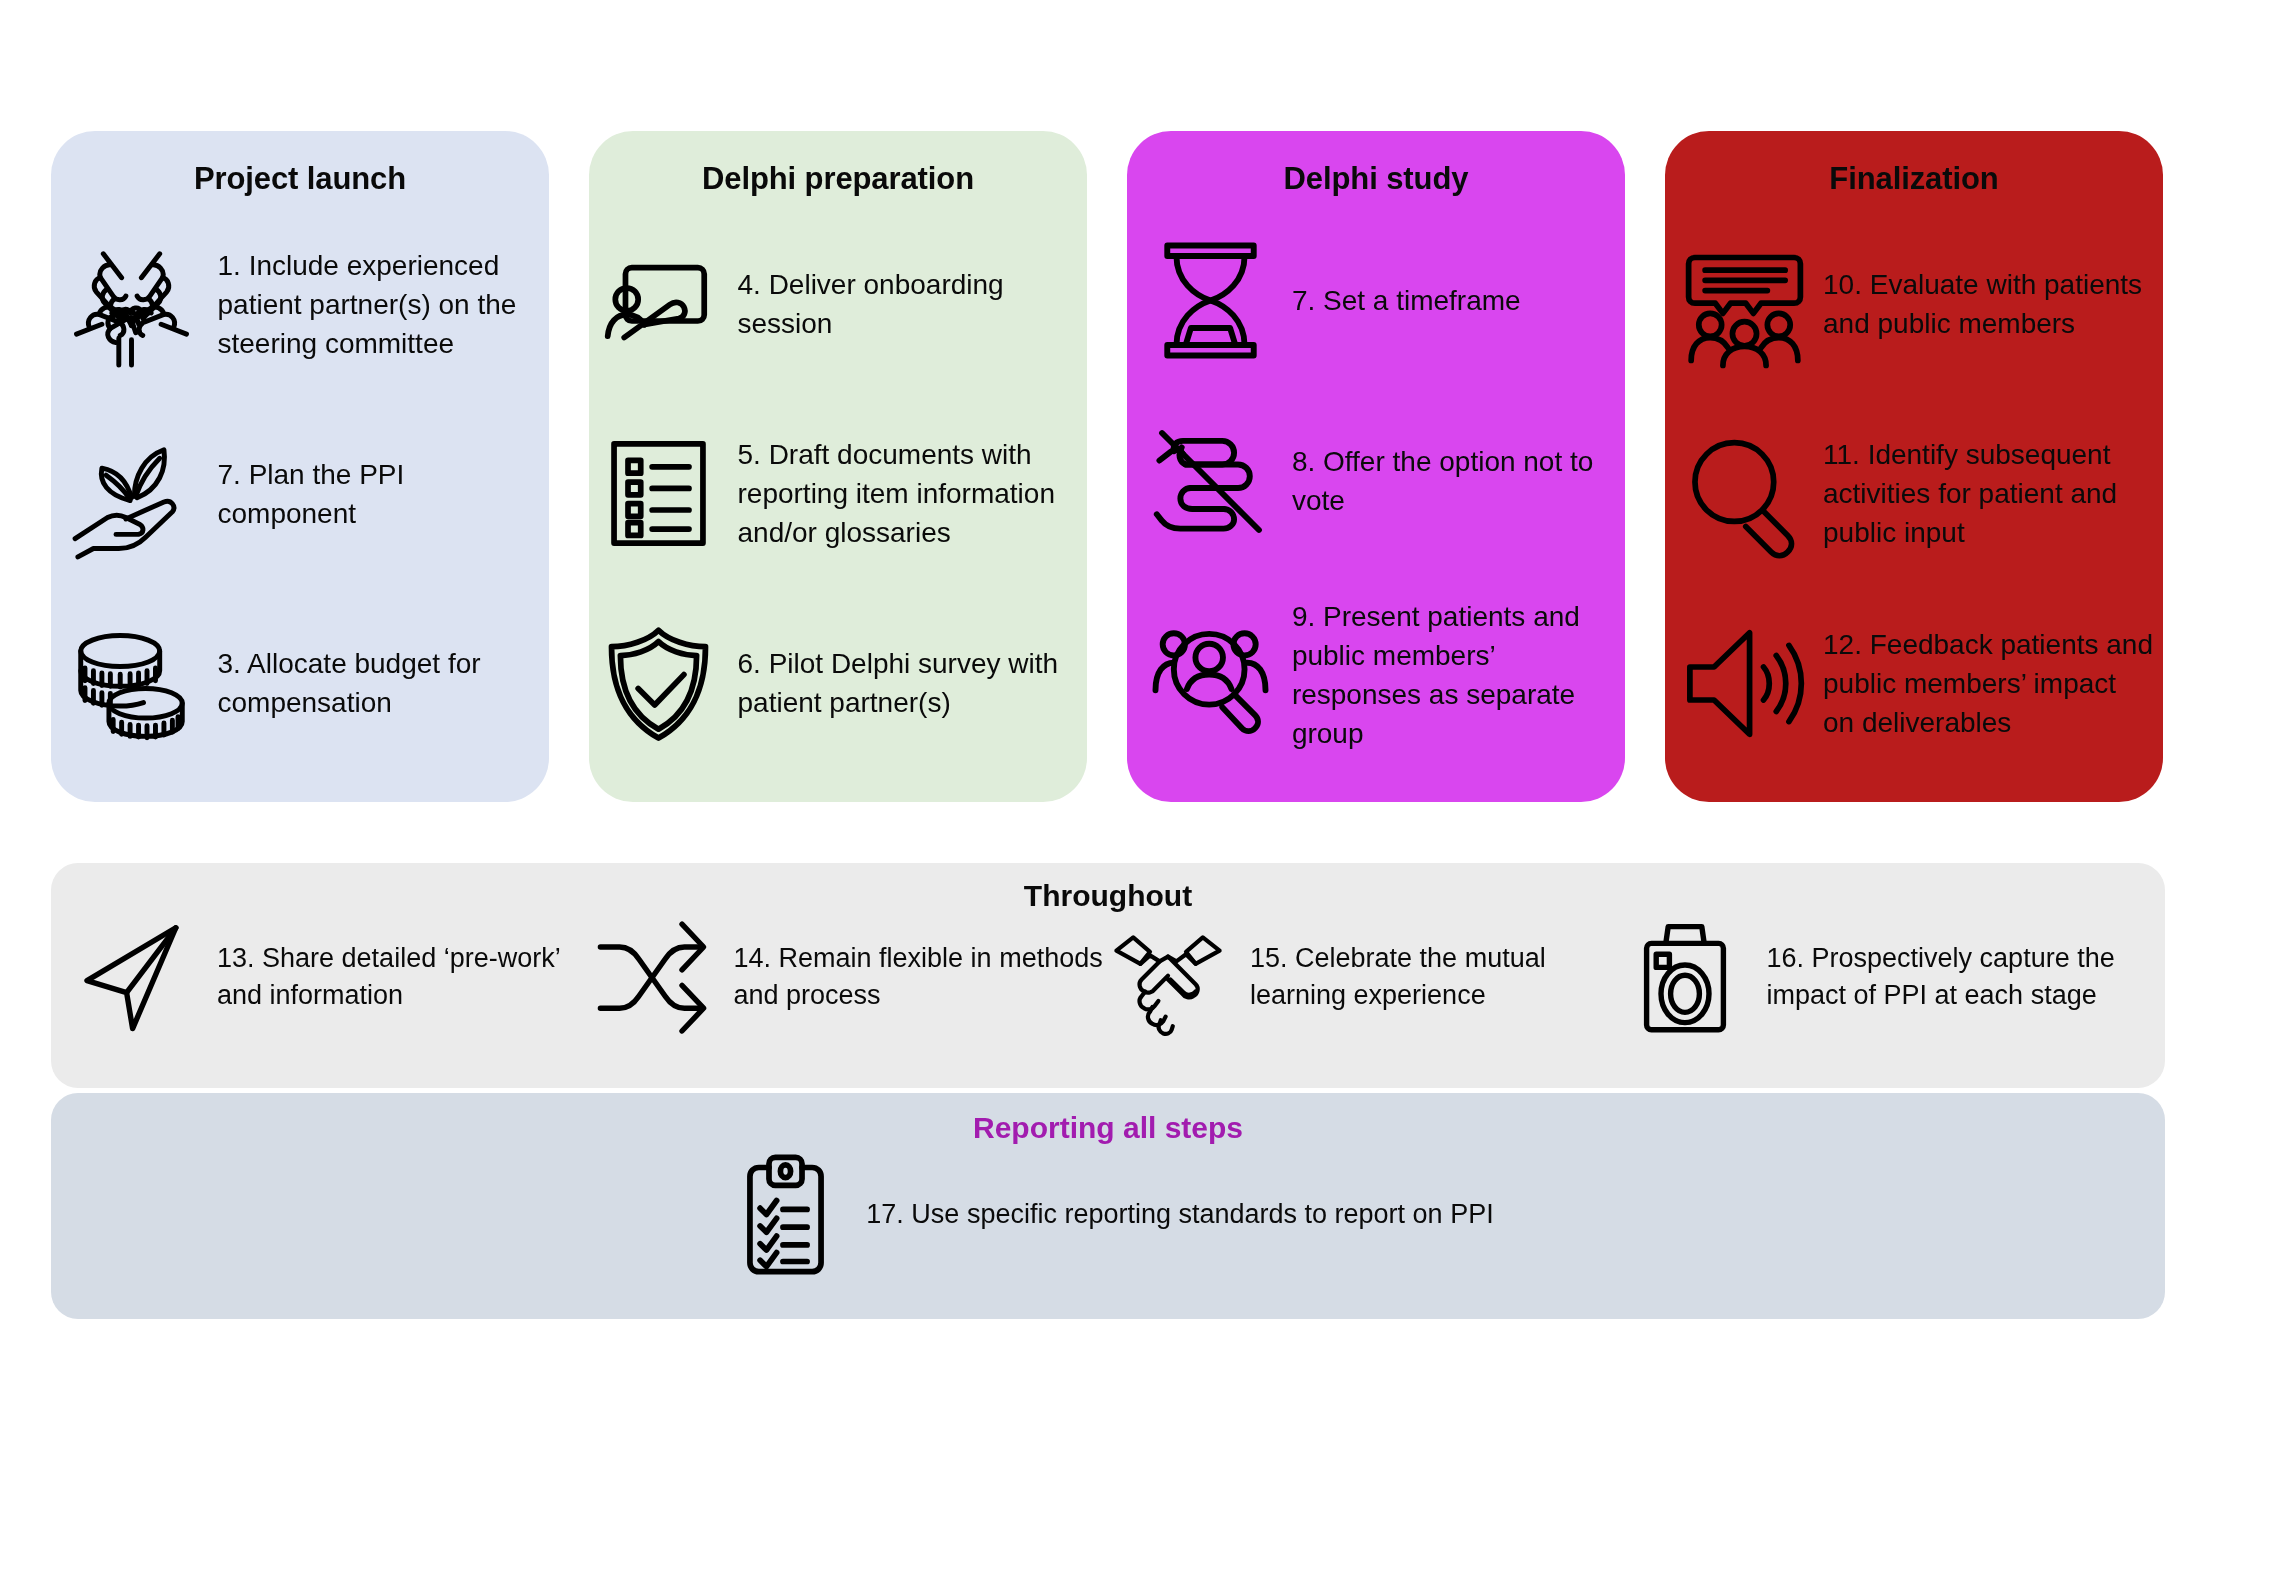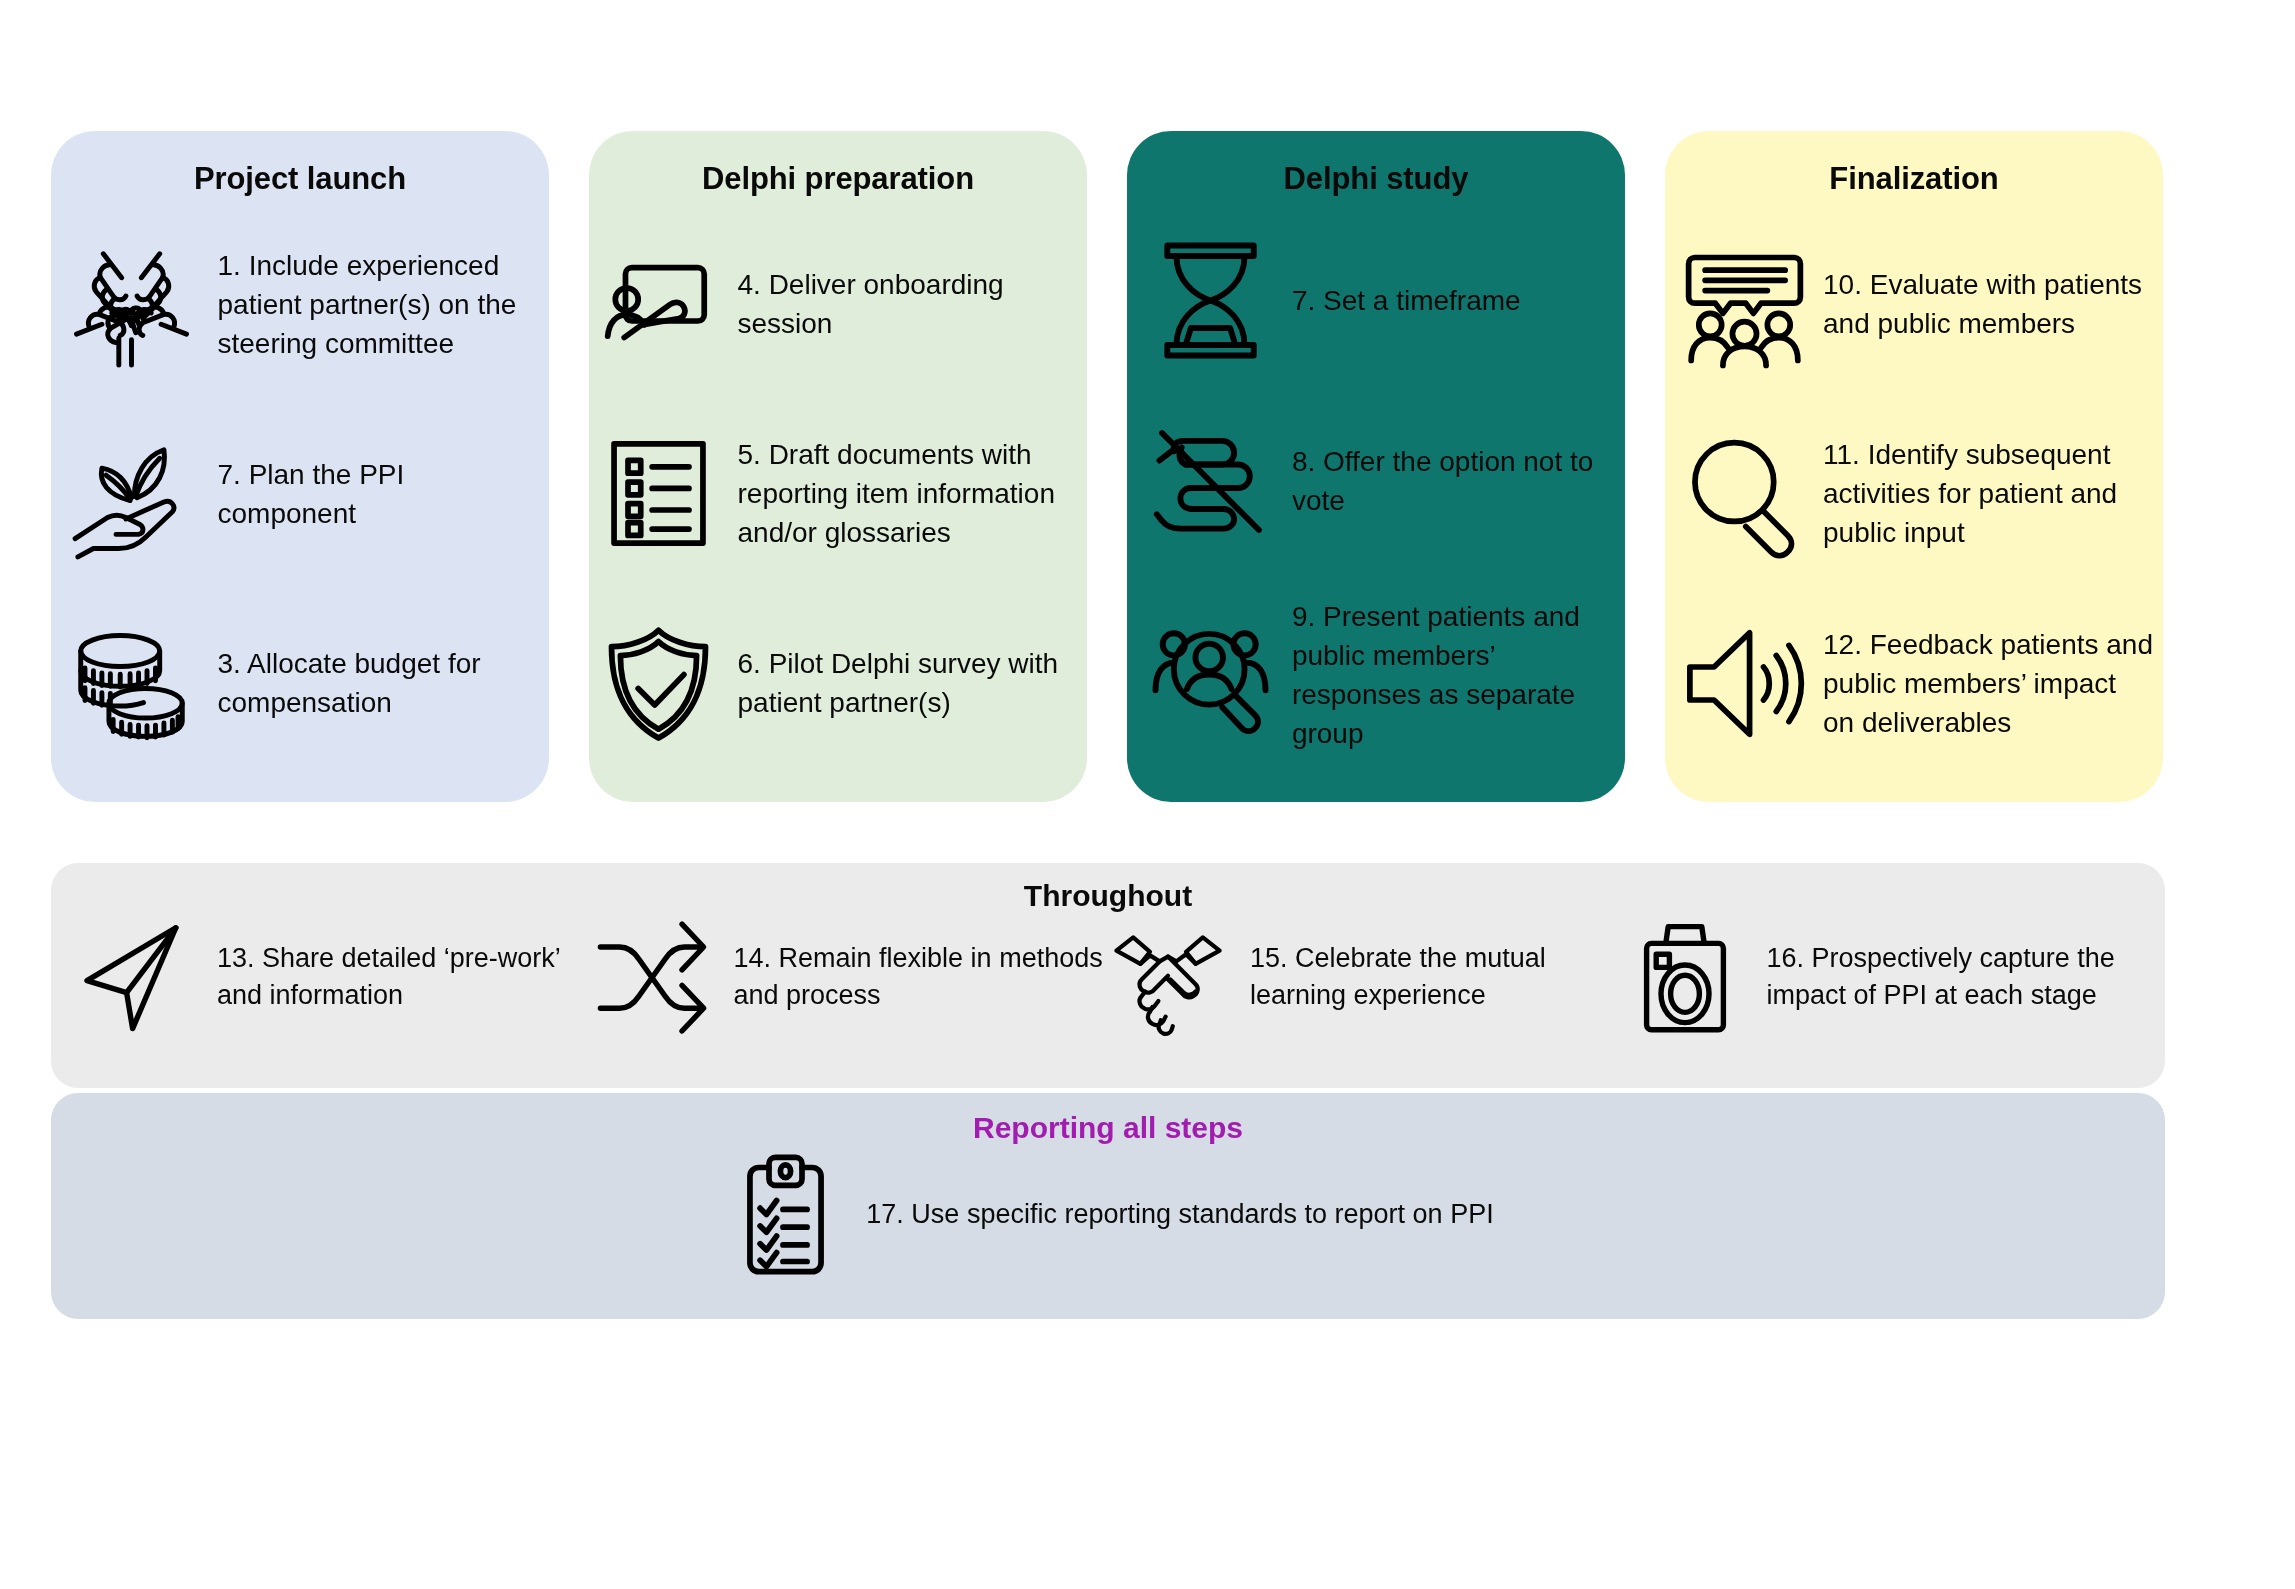--- a/index.html
+++ b/index.html
@@ -181,21 +181,21 @@
                 <path d="M68 108 L94 134 L140 86"></path>
               </g>
             </svg>
           </span>
           <span class="txt">6. Pilot Delphi survey with patient partner(s)</span>
         </div>
 
       </div>
     </div>
 
-    <div class="card c3" style="background:#0f766e">
+    <div class="card c3" style="background:#d946ef">
       <div class="card-title">Delphi study</div>
       <div class="rows">
 
         <div class="row">
           <span class="ico">
             <svg viewBox="0 0 200 200" width="141" height="141">
               <g class="ln2">
                 <rect x="34" y="16" width="132" height="16"></rect>
                 <rect x="34" y="168" width="132" height="16"></rect>
                 <path d="M48 32 C48 70 76 92 100 100 C124 92 152 70 152 32"></path>
@@ -237,21 +237,21 @@
                 <path d="M136 130 L168 162 C174 168 174 176 168 182 C162 188 154 188 148 182 L118 150"></path>
               </g>
             </svg>
           </span>
           <span class="txt">9. Present patients and public members’ responses as separate group</span>
         </div>
 
       </div>
     </div>
 
-    <div class="card c4" style="background:#fef9c3">
+    <div class="card c4" style="background:#b91c1c">
       <div class="card-title">Finalization</div>
       <div class="rows">
 
         <div class="row">
           <span class="ico">
             <svg viewBox="0 0 200 200" width="141" height="141">
               <g class="ln2">
                 <path d="M22 26 L178 26 C184 26 188 30 188 36 L188 88 C188 94 184 98 178 98 L126 98 L114 114 L102 98 L78 98 L66 114 L54 98 L22 98 C16 98 12 94 12 88 L12 36 C12 30 16 26 22 26 Z"></path>
                 <path d="M38 46 L164 46 M38 62 L164 62 M38 78 L136 78"></path>
                 <circle cx="46" cy="132" r="18"></circle>

